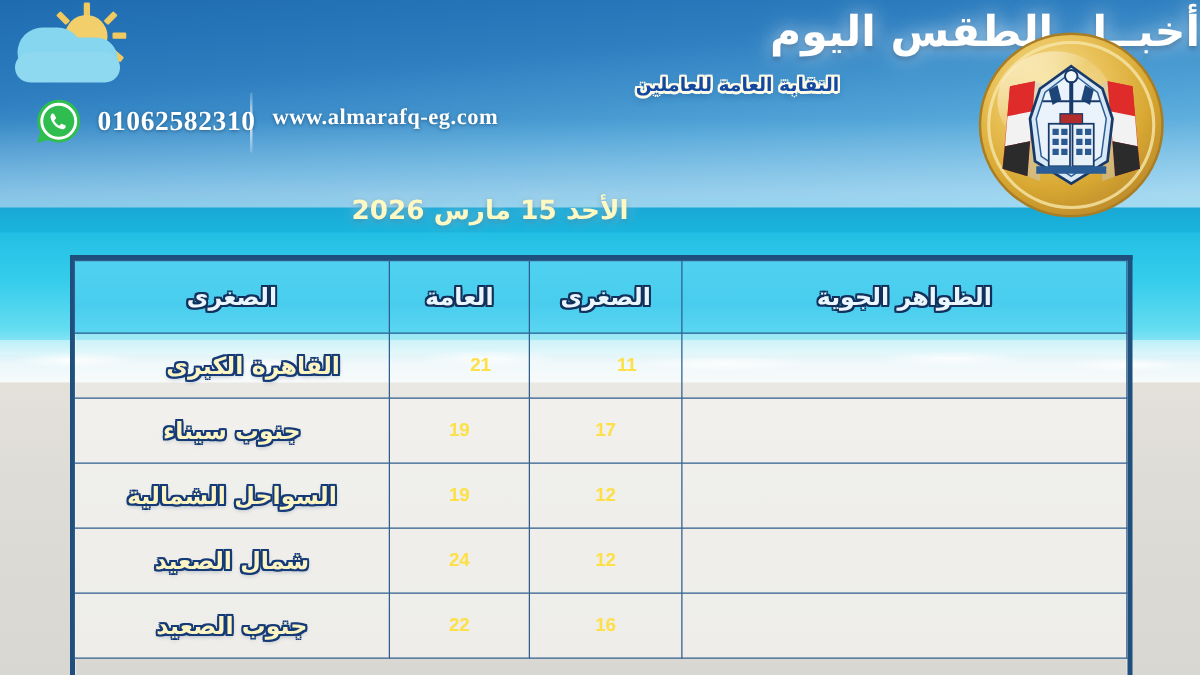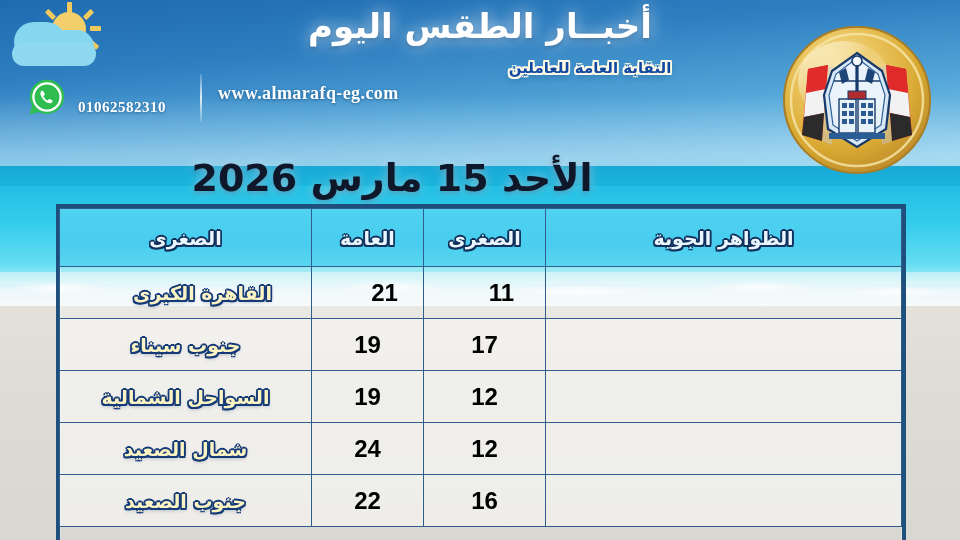--- a/index.html
+++ b/index.html
@@ -73,44 +73,44 @@
   .wx-cloud-c {
     position: absolute; left: 4px; top: 40px; width: 84px; height: 24px;
     border-radius: 14px; background: #8fd9f0;
   }
 
   
   .wa-icon {
     position: absolute; left: 28px; top: 78px; width: 38px; height: 38px;
   }
   .contact-phone {
-    position: absolute; left: 78px; top: 99px;
+    position: absolute; left: 78px; top: 84px;
     font-family: "Liberation Serif", serif;
-    font-size: 15px; font-weight: 700; color: #ffffff;
+    font-size: 22px; font-weight: 700; color: #ffffff;
     letter-spacing: 0.5px;
     text-shadow: 0 1px 3px rgba(10,50,90,0.55);
     direction: ltr;
   }
   .contact-div {
     position: absolute; left: 200px; top: 74px; width: 2px; height: 48px;
     background: linear-gradient(180deg, rgba(255,255,255,0.15), rgba(255,255,255,0.85), rgba(255,255,255,0.15));
   }
   .contact-site {
     position: absolute; left: 218px; top: 83px;
     font-family: "Liberation Serif", serif;
     font-size: 18px; font-weight: 700; color: #ffffff;
     letter-spacing: 0.4px;
     text-shadow: 0 1px 3px rgba(10,50,90,0.55);
     direction: ltr;
   }
 
   
   .main-title {
     position: absolute; left: 0; top: 6px; width: 960px;
-    text-align: center;
+    text-align: right;
     font-size: 34px; font-weight: 700; color: #ffffff;
     font-family: "DejaVu Sans", sans-serif;
     letter-spacing: 1px;
     text-shadow:
       0 0 14px rgba(255,255,255,0.55),
       0 0 28px rgba(190,230,255,0.45),
       0 2px 4px rgba(15,60,105,0.55);
   }
 
   
@@ -129,21 +129,21 @@
 
   
   .logo-badge {
     position: absolute; left: 782px; top: 25px; width: 150px; height: 150px;
   }
 
   
   .date-line {
     position: absolute; left: 0; top: 156px; width: 784px;
     text-align: center;
-    font-size: 38px; font-weight: 700; color: #0f172a;
+    font-size: 21px; font-weight: 700; color: #fef9c3;
     text-shadow:
       0 0 10px rgba(255,255,255,0.5),
       0 2px 5px rgba(20,90,130,0.55);
   }
 
   
   .wx-table-wrap {
     position: absolute; left: 56px; top: 204px; width: 850px; height: 340px;
     border: 4px solid #1f4f7d;
     border-bottom: none;
@@ -184,21 +184,21 @@
     font-size: 19px; font-weight: 700;
     color: #fdf4c4;
     text-shadow:
       -1.5px -1.5px 0 #143a78, 1.5px -1.5px 0 #143a78,
       -1.5px  1.5px 0 #143a78, 1.5px  1.5px 0 #143a78,
        0px   -1.7px 0 #143a78, 0px    1.7px 0 #143a78,
       -1.7px  0px   0 #143a78, 1.7px   0px  0 #143a78,
        0 2px 4px rgba(15,45,90,0.4);
   }
   td.num {
-    font-size: 24px; font-weight: 700; color: #000000;
+    font-size: 15px; font-weight: 700; color: #fde047;
     font-family: "Liberation Sans", sans-serif;
     direction: ltr;
   }
   td.pheno { }
 
   .col-pheno { width: 356px; }
   .col-min   { width: 122px; }
   .col-max   { width: 112px; }
   .col-region{ width: 252px; }
 </style>

